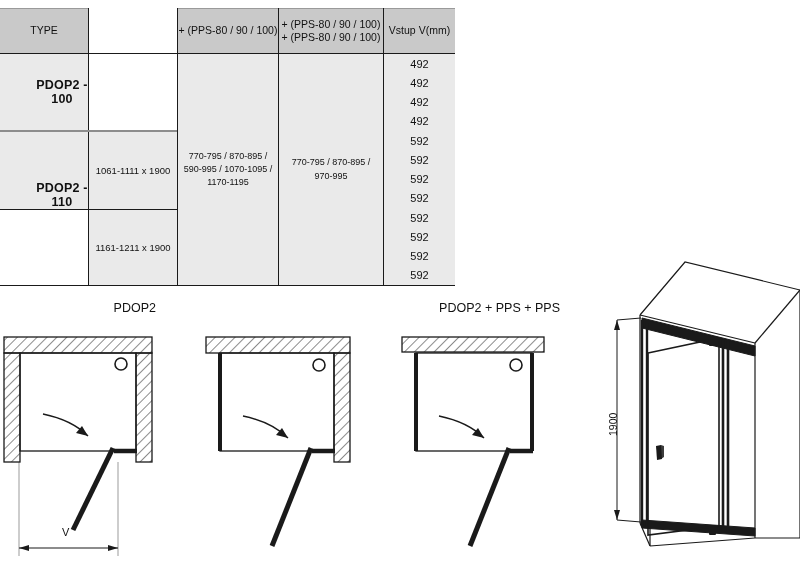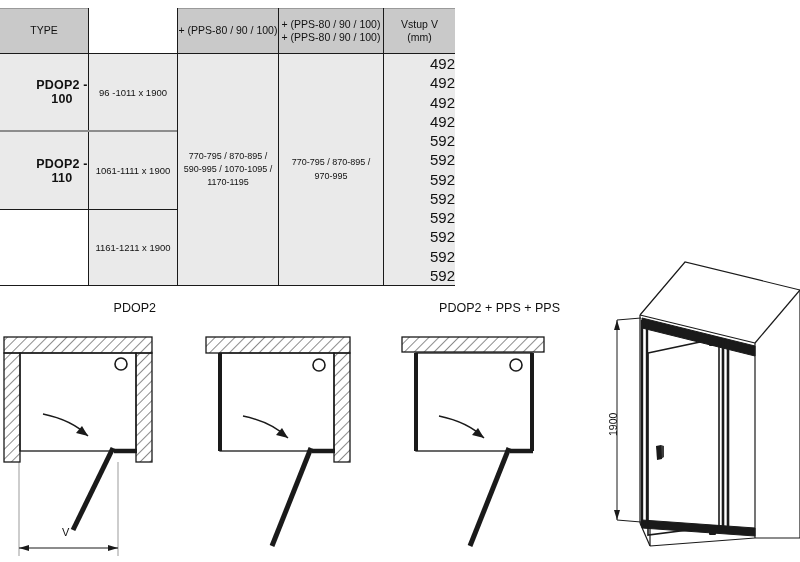--- a/index.html
+++ b/index.html
@@ -36,21 +36,21 @@
   }
   .body-cell {
     position: absolute;
     background: #eaeaea;
     display: flex; align-items: center; justify-content: center;
     text-align: center; color: #111;
   }
   .type-cell { font-size: 12.5px; font-weight: bold; letter-spacing: .2px; padding-left: 36px; }
   .dim-cell  { font-size: 9.5px; }
   .pps-cell  { font-size: 9px; line-height: 1.45; }
-  .v-cell    { font-size: 15px; justify-content: flex-end; }
+  .v-cell    { font-size: 11px; }
   .row-line {
     position: absolute; height: 1px; background: #1a1a1a;
   }
   .row-line.soft { background: #8d8d8d; }
   .v-line {
     position: absolute; height: 1px; background: #1a1a1a;
   }
 
   
   .plan-title {
@@ -85,37 +85,34 @@
     <div class="hdr-cell" style="left:0;   top:0; width:88px;  height:45px;">
       <span>TYPE</span>
     </div>
     <div class="hdr-cell" style="left:178px;top:0; width:100px; height:45px;">
       <span>+ (PPS-80 / 90 / 100)</span>
     </div>
     <div class="hdr-cell" style="left:279px;top:0; width:104px; height:45px; flex-direction:column;">
       <span>+ (PPS-80 / 90 / 100)</span>
       <span>+ (PPS-80 / 90 / 100)</span>
     </div>
-    <div class="hdr-cell" style="left:384px;top:0; width:71px;  height:45px; flex-direction:column;">
+    <div class="hdr-cell" style="left:384px;top:0; width:71px;  height:45px; flex-direction:row;">
       <span>Vstup V</span>
       <span>(mm)</span>
     </div>
 
     <div class="hdr-row-line" style="top:45px;"></div>
 
     <div class="body-cell type-cell" style="left:0; top:46px; width:88px; height:76px;">
       <span>PDOP2 - 100</span>
     </div>
-    <div class="body-cell type-cell" style="left:0; top:124px; width:88px; height:77px;">
+    <div class="body-cell type-cell" style="left:0; top:124px; width:88px; height:77px;align-items:flex-end;">
       <span>PDOP2 - 110</span>
     </div>
 
-    <div class="body-cell dim-cell" style="left:89px; top:46px; width:88px; height:76px;">
-      <span>96 -1011 x 1900</span>
-    </div>
     <div class="body-cell dim-cell" style="left:89px; top:124px; width:88px; height:77px;align-items:center;">
       <span>1061-1111 x 1900</span>
     </div>
     <div class="body-cell dim-cell" style="left:89px; top:202px; width:88px; height:75px;">
       <span>1161-1211 x 1900</span>
     </div>
 
     <div class="body-cell pps-cell" style="left:178px; top:46px; width:100px; height:231px; flex-direction:column;">
       <span>770-795 / 870-895 /</span>
       <span>590-995 / 1070-1095 /</span>

